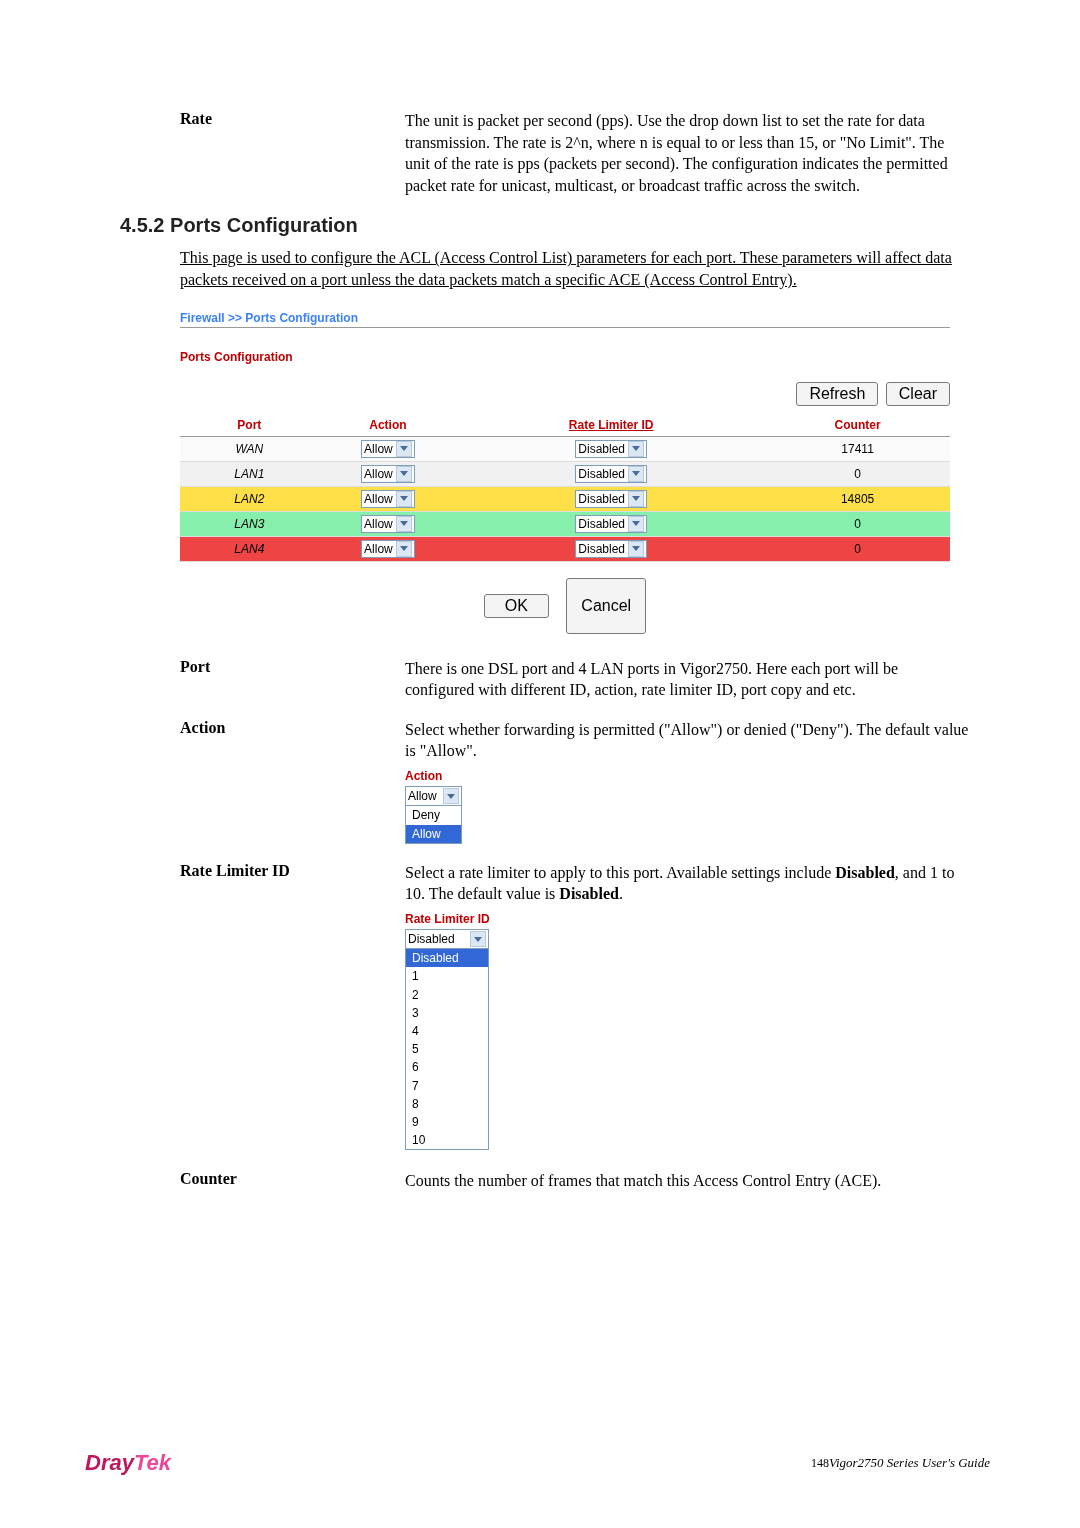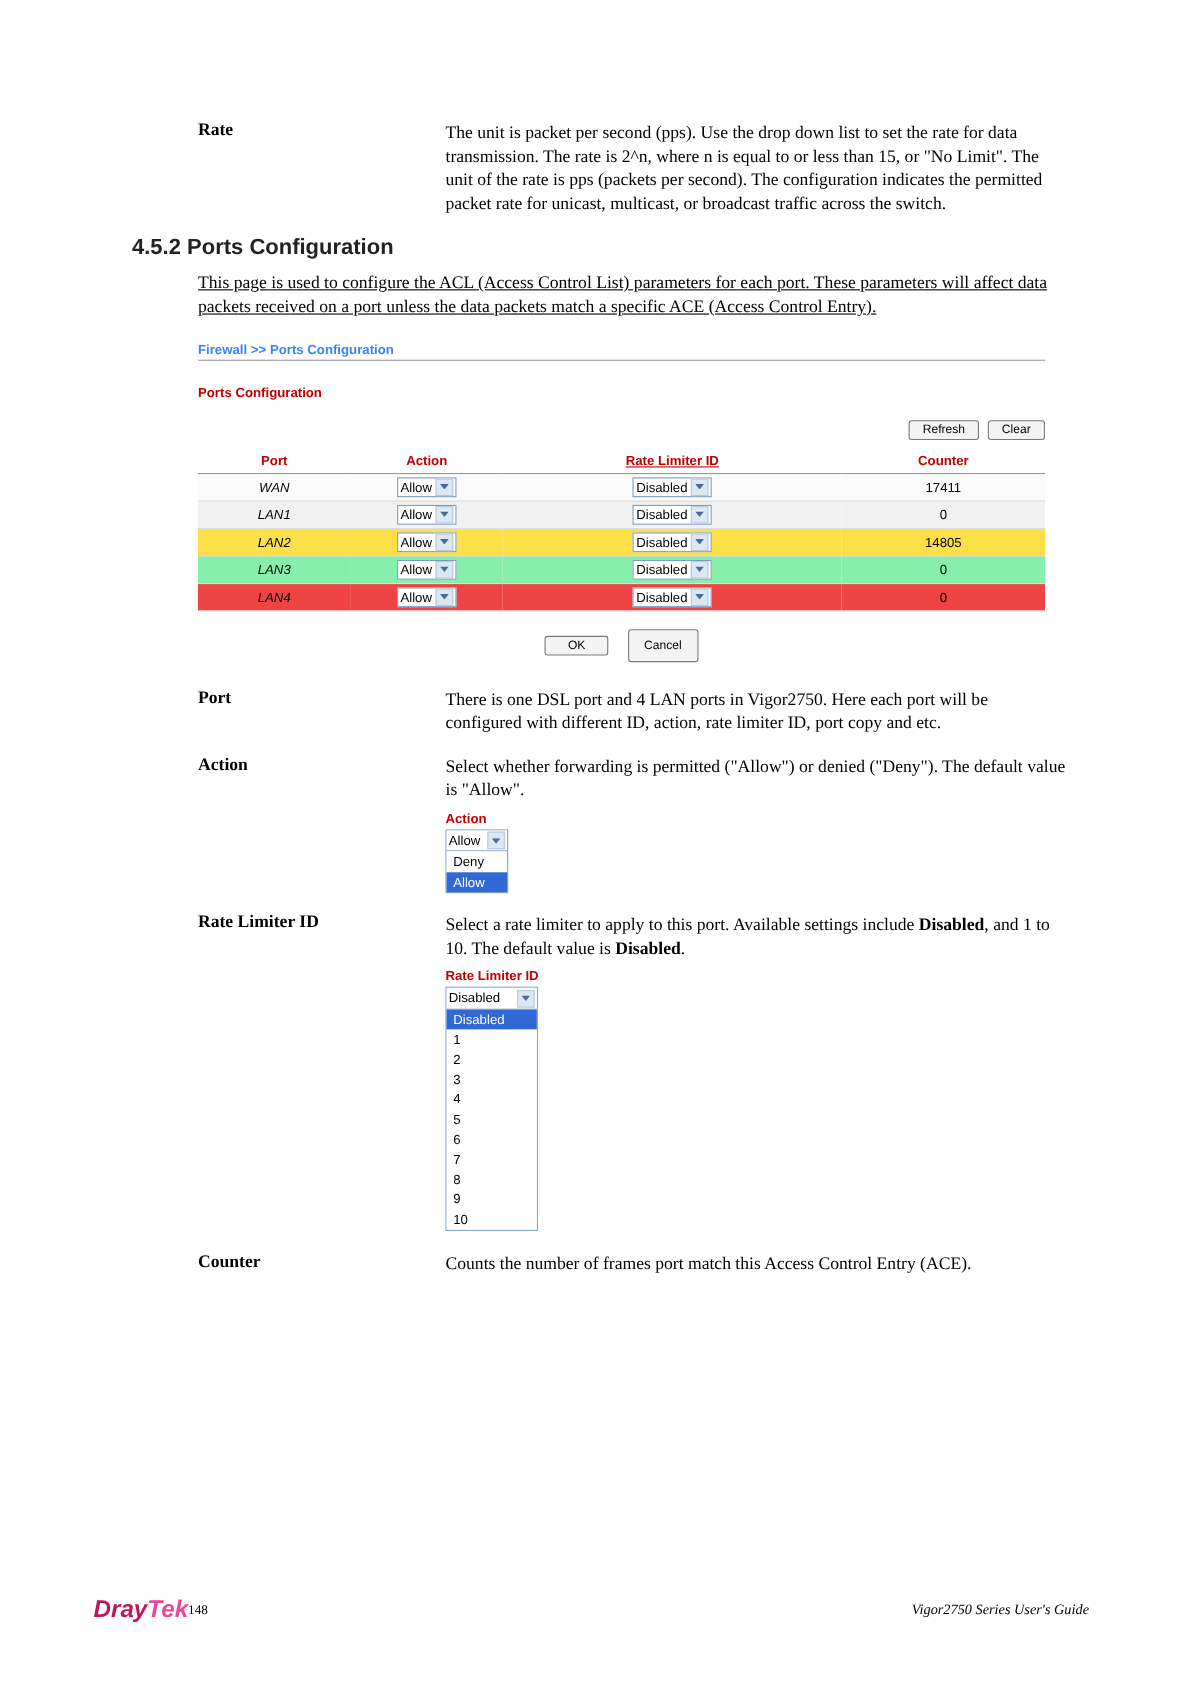--- a/index.html
+++ b/index.html
@@ -66,21 +66,21 @@
     color: #c00000;
     font-weight: bold;
     margin-bottom: 18px;
   }
   .top-buttons {
     text-align: right;
     margin-bottom: 8px;
   }
   .btn {
     font-family: Arial, sans-serif;
-    font-size: 11px;
+    font-size: 16px;
     border: 1px solid #7a7a7a;
     border-radius: 3px;
     background: #f4f4f4;
     padding: 2px 12px;
     cursor: pointer;
   }
   .btn + .btn { margin-left: 4px; }
   table.ports {
     width: 100%;
     border-collapse: collapse;
@@ -198,21 +198,21 @@
     font-family: Arial, sans-serif;
     font-weight: bold;
     font-size: 22px;
     font-style: italic;
   }
   .footer .logo .d { color: #be185d; }
   .footer .logo .t { color: #ec4899; }
   .footer .pagenum {
     font-family: "Times New Roman", serif;
     font-size: 12px;
-    text-align: left;
+    text-align: right;
     flex: 1;
   }
   .footer .guide {
     font-family: "Times New Roman", serif;
     font-style: italic;
     font-size: 13px;
     text-align: right;
   }
   .bold { font-weight: bold; }
 </style>
@@ -353,21 +353,21 @@
                   </svg>
                 </span>
               </span></td>
             <td class="counter-cell">0</td>
           </tr>
         </tbody>
     </table>
 
     <div class="bottom-buttons">
       <button class="btn" style="padding:2px 20px">OK</button>
-      <button class="btn" style="padding:8px 14px;margin-left:14px">Cancel</button>
+      <button class="btn" style="padding:18px 14px;margin-left:14px">Cancel</button>
     </div>
   </div>
 
   <div class="term-block">
     <div class="term-label">Port</div>
     <div class="term-desc">There is one DSL port and 4 LAN ports in Vigor2750. Here each port will be configured with different ID, action, rate limiter ID, port copy and etc.</div>
   </div>
 
   <div class="term-block">
     <div class="term-label">Action</div>
@@ -415,21 +415,21 @@
             <div class="opt">8</div>
             <div class="opt">9</div>
             <div class="opt">10</div>
           </div>
       </div>
     </div>
   </div>
 
   <div class="term-block" style="margin-top:20px">
     <div class="term-label">Counter</div>
-    <div class="term-desc">Counts the number of frames port match this Access Control Entry (ACE).</div>
+    <div class="term-desc">Counts the number of frames that match this Access Control Entry (ACE).</div>
   </div>
 
 </div>
 
 <div class="footer">
   <div class="logo">
     <span class="d">Dray</span><span class="t">Tek</span>
   </div>
   <div class="pagenum">148</div>
   <div class="guide">Vigor2750  Series  User's  Guide</div>

